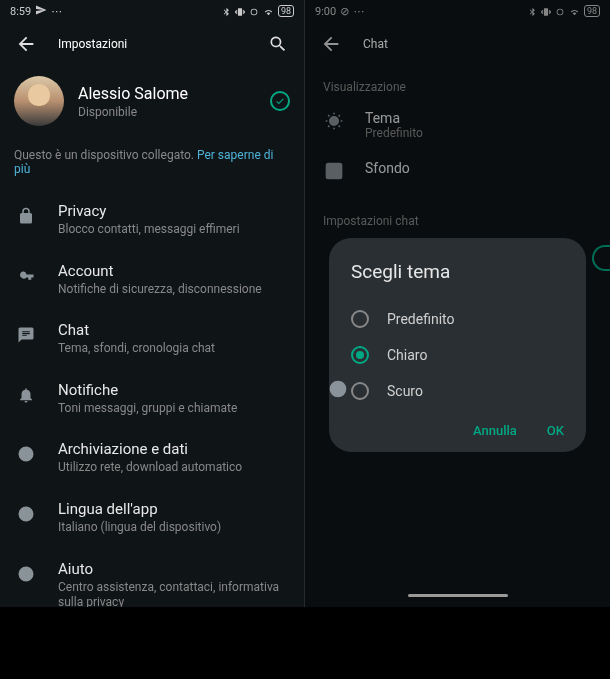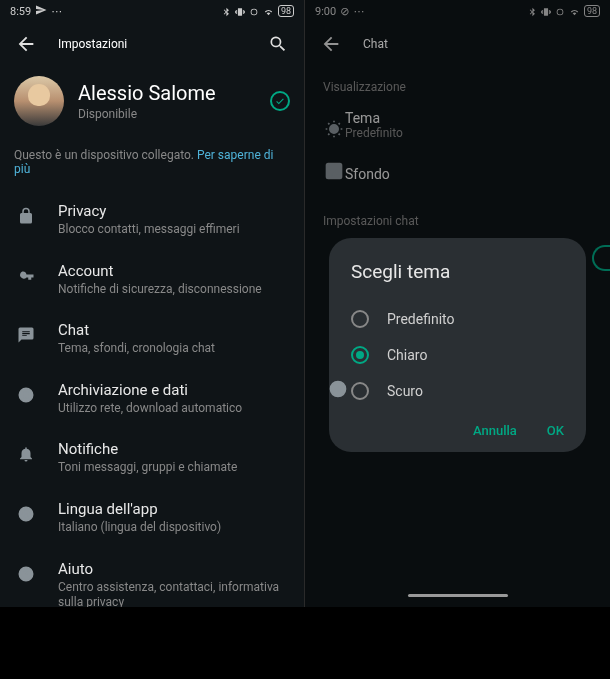--- a/index.html
+++ b/index.html
@@ -15,38 +15,38 @@
 
   .header { display: flex; align-items: center; padding: 10px 14px; gap: 20px; }
   .header-title { font-size: 12px; color: #fff; flex: 1; }
   .icon-btn { width: 24px; height: 24px; display: flex; align-items: center; justify-content: center; color: #e0e0e0; }
   svg { fill: currentColor; }
 
   .profile-row { display: flex; align-items: center; padding: 10px 14px 14px; gap: 14px; }
   .avatar { width: 50px; height: 50px; border-radius: 50%; background: linear-gradient(180deg, #dcc9a8 0%, #b89070 50%, #3a3a3a 100%); position: relative; overflow: hidden; }
   .avatar::after { content: ""; position: absolute; top: 8px; left: 14px; width: 22px; height: 22px; background: #e8c9a0; border-radius: 50% 50% 45% 45%; }
   .profile-info { flex: 1; }
-  .profile-name { font-size: 20px; color: #fff; margin-bottom: 2px; }
+  .profile-name { font-size: 16px; color: #fff; margin-bottom: 2px; }
   .profile-status { font-size: 12px; color: #888; }
   .check-circle { width: 20px; height: 20px; border: 2px solid #00a884; border-radius: 50%; display: flex; align-items: center; justify-content: center; color: #00a884; }
 
   .device-note { padding: 8px 14px 14px; font-size: 12px; color: #888; }
   .device-note .link { color: #4fb3d9; }
 
   .menu-item { display: flex; align-items: flex-start; padding: 12px 14px; gap: 20px; }
   .menu-icon { width: 24px; height: 24px; display: flex; align-items: center; justify-content: center; color: #8a9399; margin-top: 2px; }
   .menu-text { flex: 1; }
   .menu-title { font-size: 15px; color: #e8e8e8; margin-bottom: 2px; }
   .menu-sub { font-size: 12px; color: #888; line-height: 1.3; }
 
   .footer { text-align: center; font-size: 11px; color: #666; padding: 6px 0 2px; }
   .home-indicator { width: 100px; height: 3px; background: #999; border-radius: 2px; margin: 4px auto 4px; }
 
   .section-label { font-size: 12px; color: #888; padding: 14px 18px 6px; }
-  .r-item { display: flex; align-items: flex-end; padding: 10px 18px; }
+  .r-item { display: flex; align-items: flex-start; padding: 10px 18px; gap: 20px; }
   .r-icon { width: 22px; height: 22px; display: flex; align-items: center; justify-content: center; color: #8a9399; }
   .r-text { flex: 1; }
   .r-title { font-size: 14px; color: #e8e8e8; }
   .r-sub { font-size: 12px; color: #888; }
 
   .toggle-partial { position: absolute; right: 0; top: 245px; width: 18px; height: 26px; border: 2px solid #00a884; border-right: none; border-radius: 14px 0 0 14px; }
 
   .overlay { position: absolute; top: 0; left: 0; right: 0; bottom: 0; background: rgba(0,0,0,0.35); }
   .dialog { position: absolute; left: 24px; right: 24px; top: 238px; background: #2a2f33; border-radius: 22px; padding: 22px 22px 14px; }
   .dialog-title { font-size: 19px; color: #e8e8e8; margin-bottom: 18px; }
@@ -153,40 +153,40 @@
         </svg>
       </div>
     <div class="menu-text">
         <div class="menu-title">Chat</div>
         <div class="menu-sub">Tema, sfondi, cronologia chat</div>
       </div>
   </div>
 
   <div class="menu-item">
     <div class="menu-icon">
+        <svg width="18" height="18" viewBox="0 0 24 24">
+          <path d="M12 22a2 2 0 002-2h-4a2 2 0 002 2zm6-6V11a6 6 0 00-5-5.91V4a1 1 0 00-2 0v1.09A6 6 0 006 11v5l-2 2v1h16v-1l-2-2z"></path>
+        </svg>
+      </div>
+    <div class="menu-text">
+        <div class="menu-title">Notifiche</div>
+        <div class="menu-sub">Toni messaggi, gruppi e chiamate</div>
+      </div>
+  </div>
+
+  <div class="menu-item">
+    <div class="menu-icon">
         <svg width="18" height="18" viewBox="0 0 24 24" fill="none" stroke="currentColor" stroke-width="2">
           <circle cx="12" cy="12" r="9"></circle>
           <circle cx="12" cy="12" r="4"></circle>
         </svg>
       </div>
     <div class="menu-text">
         <div class="menu-title">Archiviazione e dati</div>
         <div class="menu-sub">Utilizzo rete, download automatico</div>
-      </div>
-  </div>
-
-  <div class="menu-item">
-    <div class="menu-icon">
-        <svg width="18" height="18" viewBox="0 0 24 24">
-          <path d="M12 22a2 2 0 002-2h-4a2 2 0 002 2zm6-6V11a6 6 0 00-5-5.91V4a1 1 0 00-2 0v1.09A6 6 0 006 11v5l-2 2v1h16v-1l-2-2z"></path>
-        </svg>
-      </div>
-    <div class="menu-text">
-        <div class="menu-title">Notifiche</div>
-        <div class="menu-sub">Toni messaggi, gruppi e chiamate</div>
       </div>
   </div>
 
   <div class="menu-item">
     <div class="menu-icon">
         <svg width="18" height="18" viewBox="0 0 24 24" fill="none" stroke="currentColor" stroke-width="2">
           <circle cx="12" cy="12" r="9"></circle>
           <path d="M3 12h18M12 3a14 14 0 010 18M12 3a14 14 0 000 18"></path>
         </svg>
       </div>

